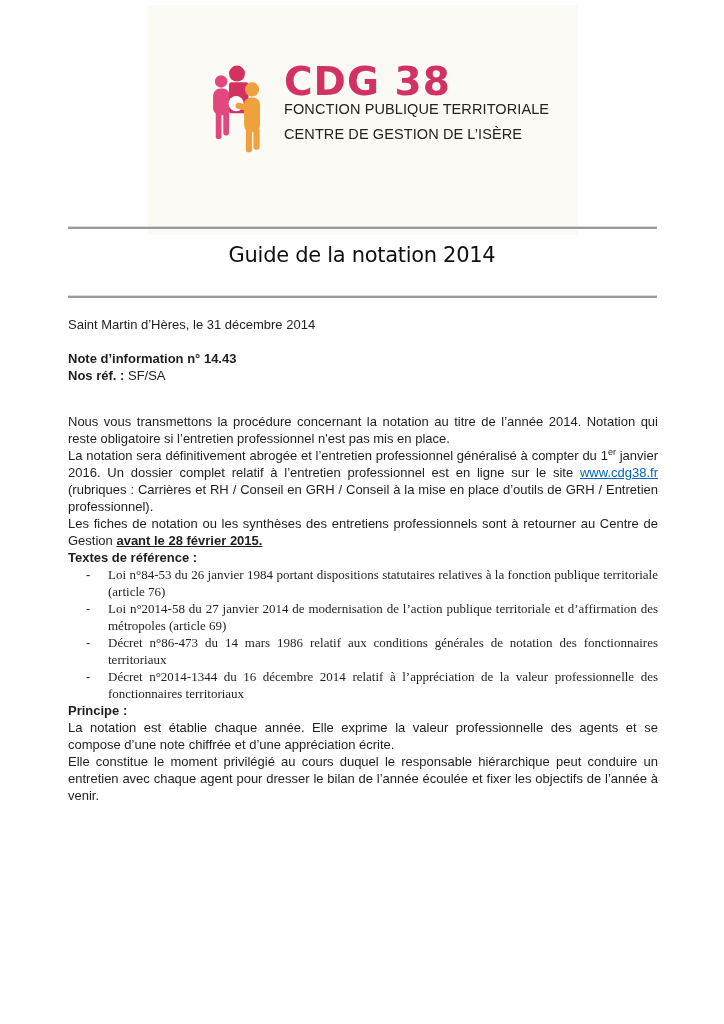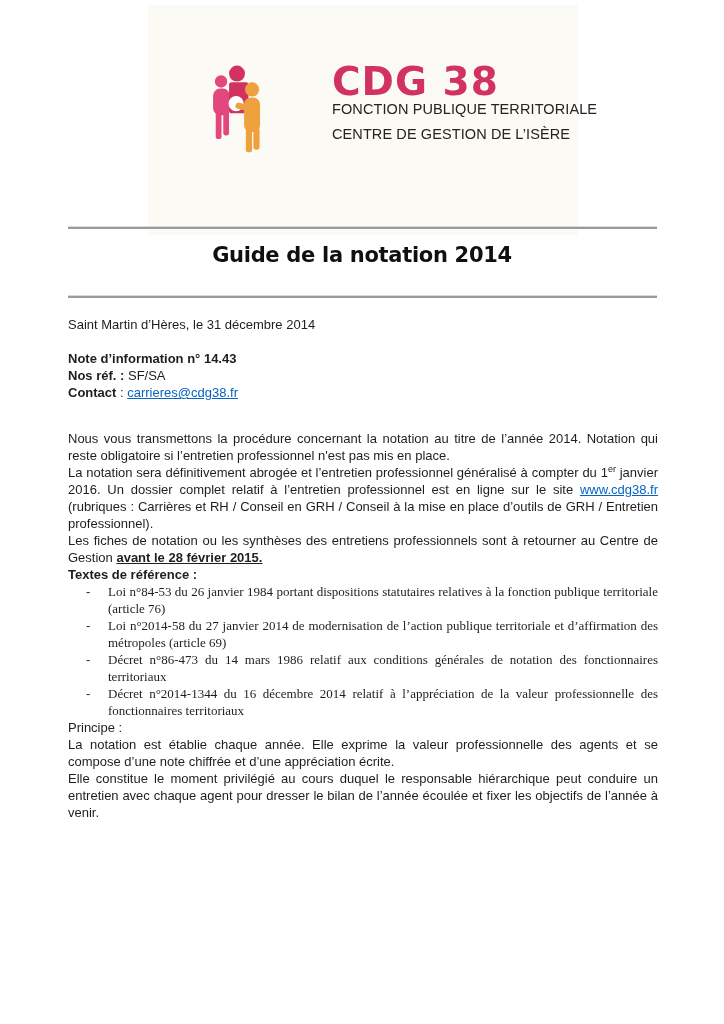--- a/index.html
+++ b/index.html
@@ -2,56 +2,56 @@
 <html lang="fr" style="--brand-pink: #d23260; --brand-magenta: #e2477d; --brand-orange: #efa13e; --link-blue: #0563c1; --rule-gray: #9a9a9a;"><head>
 <meta charset="utf-8">
 <style>
   html,body{margin:0;padding:0;background:#ffffff;}
   .page{
     position:relative;width:724px;height:1024px;background:#ffffff;
     font-family:"Liberation Sans",sans-serif;color:#1e1e1e;overflow:hidden;
   }
   
   .logo-bg{position:absolute;left:148px;top:5px;width:430px;height:230px;background:#fbfaf4;}
-  .logo{position:absolute;left:206px;top:60px;display:flex;align-items:flex-start;gap:48px;}
+  .logo{position:absolute;left:206px;top:60px;display:flex;align-items:flex-start;}
   .logo-icon{width:62px;height:97px;display:block;}
   .fig-magenta{fill:var(--brand-magenta,#e2477d);}
   .fig-crimson{fill:var(--brand-pink,#d23260);}
   .fig-orange{fill:var(--brand-orange,#efa13e);}
   .fig-white{fill:#ffffff;}
   .logo-text{margin-left:16px;padding-top:2px;}
   .logo-acronym{
     font-family:"DejaVu Sans",sans-serif;font-size:39px;font-weight:bold;
     color:var(--brand-pink,#d23260);line-height:1.0;letter-spacing:1px;
   }
   .logo-sub{margin-top:8px;font-size:14.5px;line-height:16.5px;color:#232323;letter-spacing:.1px;}
   
   .rule{position:absolute;left:68px;width:589px;height:2px;background:var(--rule-gray,#9a9a9a);box-shadow:0 -1px 0 #d9d9d9;}
   .rule-1{top:227px;}
   .rule-2{top:296px;}
   .doc-title{
     position:absolute;top:243px;left:0;width:100%;text-align:center;
-    font-family:"DejaVu Sans",sans-serif;font-size:21px;font-weight:bold;color:#101010;letter-spacing:-.3px;
+    font-family:"DejaVu Sans",sans-serif;font-size:21px;font-weight:normal;color:#101010;letter-spacing:-.3px;
   }
   
   .content{position:absolute;left:68px;top:316px;width:590px;font-size:13px;line-height:17px;color:#1e1e1e;}
   .content p{margin:0;}
   .justify{text-align:justify;}
   .bold{font-weight:bold;margin-top:20px;}
   .bold-underline{font-weight:bold;text-decoration:underline;}
   .link{color:var(--link-blue,#0563c1);text-decoration:underline;cursor:pointer;}
   sup.sup{font-size:9px;line-height:0;vertical-align:super;}
   .note-block{margin-top:17px;}
   .para-1{margin-top:29px;}
   .para-2{margin-top:17px;}
   .ref-heading{margin-top:31px;font-weight:bold;}
   .ref-item{display:flex;}
   .ref-dash{flex:0 0 22px;margin-left:18px;}
   .ref-text{flex:1;text-align:justify;font-family:Liberation Serif, serif;}
-  .principle-heading{margin-top:44px;font-weight:normal;}
+  .principle-heading{margin-top:44px;font-weight:bold;}
   .final-para{margin-top:17px;}
 </style>
 </head>
 <body>
 
 <div class="page">
 
   <div class="logo-bg"></div>
 
   <div class="logo">
@@ -89,21 +89,20 @@
   <div class="doc-title">Guide de la notation 2014</div>
   <div class="rule rule-2"></div>
 
   <div class="content">
 
     <p>Saint Martin d’Hères, le 31 décembre 2014</p>
 
     <div class="note-block">
       <p class="bold">Note d’information n° 14.43</p>
       <p><span class="bold">Nos réf. :</span><span> SF/SA</span></p>
-      <p><span class="bold">Contact</span><span> : </span><a class="link">carrieres@cdg38.fr</a></p>
     </div>
 
     <div class="para-1">
       <p class="justify">Nous vous transmettons la procédure concernant la notation au titre de l’année 2014. Notation qui reste obligatoire si l’entretien professionnel n'est pas mis en place.</p>
       <p class="justify"><span>La notation sera définitivement abrogée et l’entretien professionnel généralisé à compter du 1</span><sup class="sup">er</sup><span> janvier 2016. Un dossier complet relatif à l’entretien professionnel est en ligne sur le site </span><a class="link">www.cdg38.fr</a><span> (rubriques : Carrières et RH / Conseil en GRH / Conseil à la mise en place d’outils de GRH / Entretien professionnel).</span></p>
     </div>
 
     <p class="para-2 justify"><span>Les fiches de notation ou les synthèses des entretiens professionnels sont à retourner au Centre de Gestion </span><span class="bold-underline">avant le 28 février 2015.</span></p>
 
     <p class="ref-heading">Textes de référence :</p>

